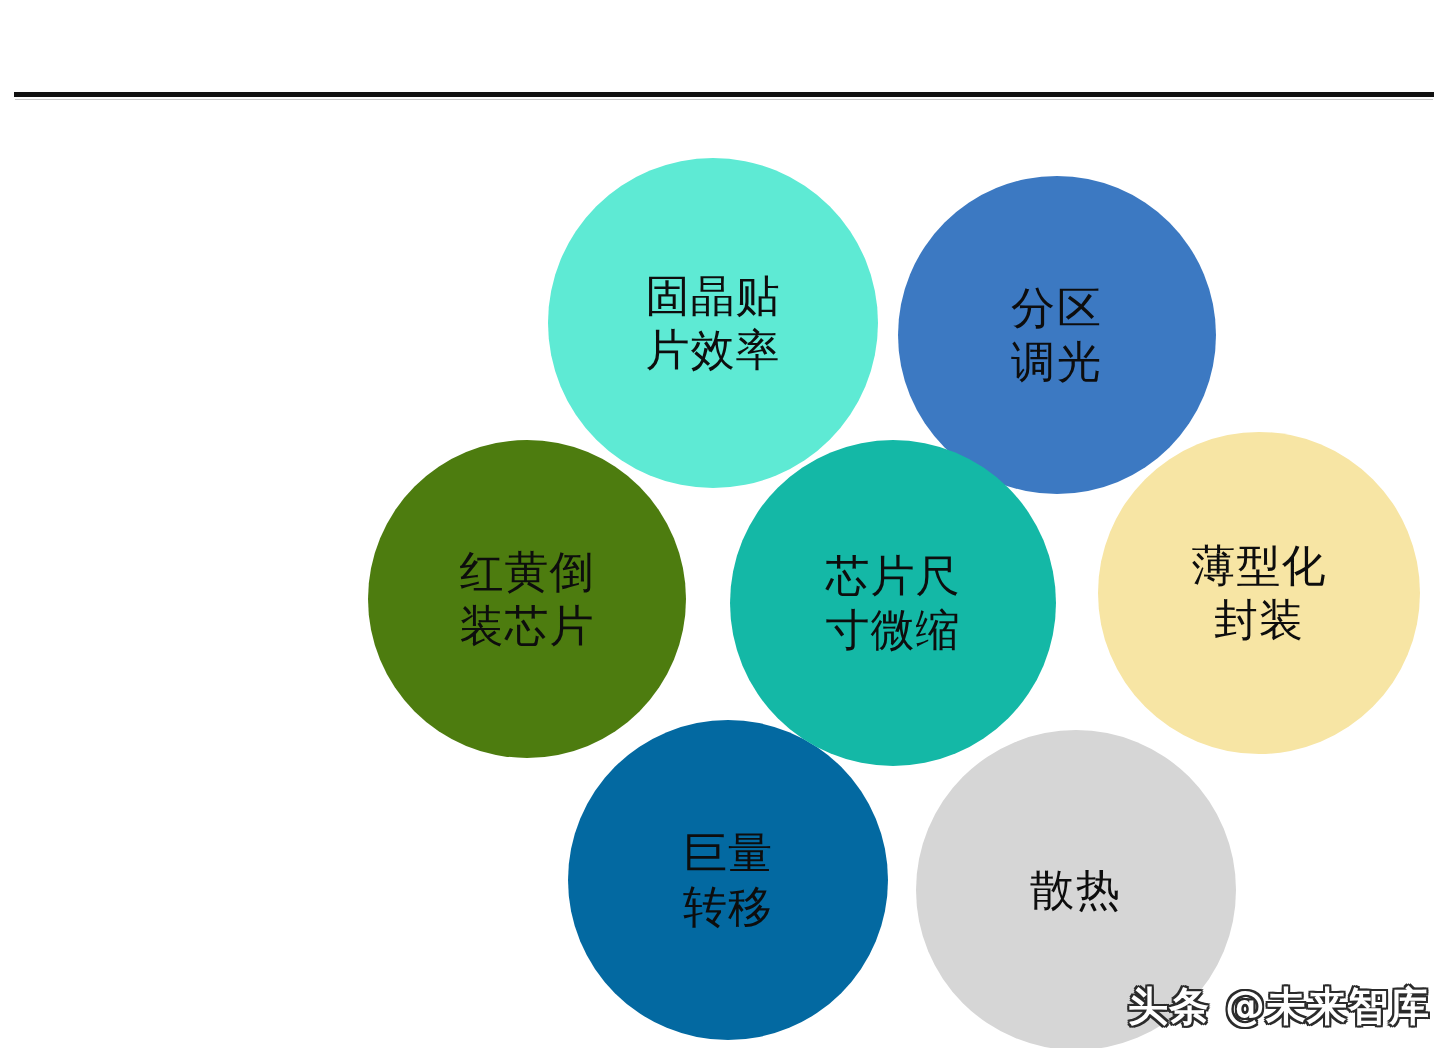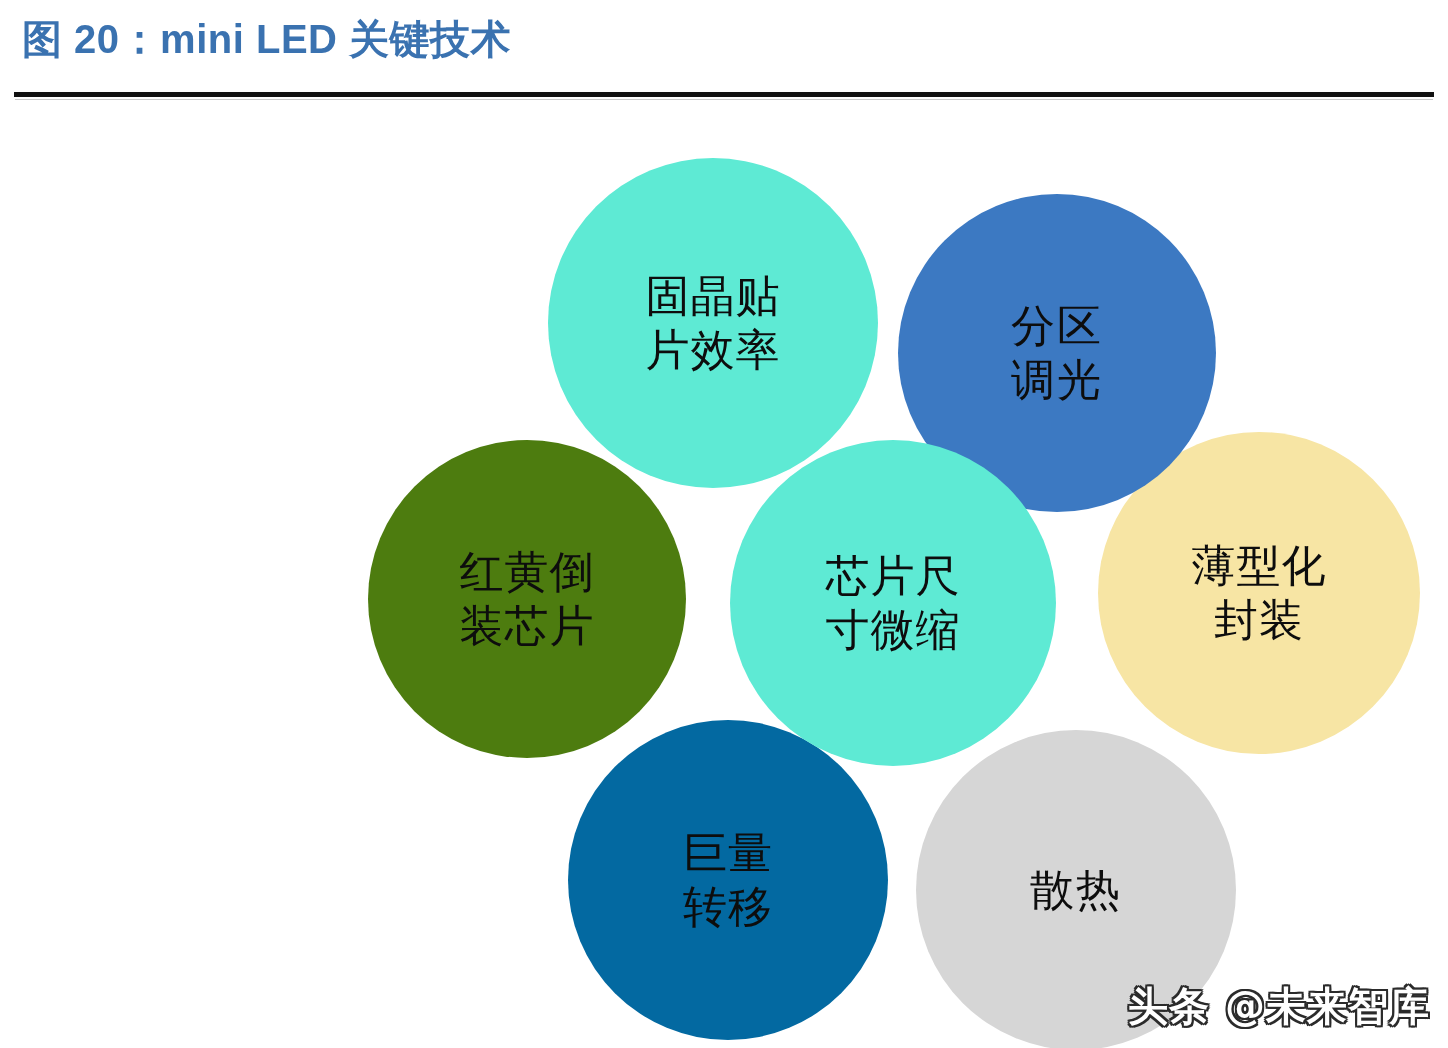--- a/index.html
+++ b/index.html
@@ -67,21 +67,21 @@
     font-weight: 400;
     color: #0d0d0d;
     line-height: 1.22;
     letter-spacing: 1px;
     white-space: pre-line;
     font-family: "DejaVu Sans", "Liberation Sans", sans-serif;
   }
 
   
   #bubble-die-bond      { left: 548px;  top: 58px;  width: 330px; height: 330px; }
-  #bubble-local-dimming { left: 898px;  top: 94px;  width: 318px; height: 318px; }
+  #bubble-local-dimming { left: 898px;  top: 76px;  width: 318px; height: 318px; }
   #bubble-flip-chip     { left: 368px;  top: 340px; width: 318px; height: 318px; }
   #bubble-chip-size     { left: 730px;  top: 340px; width: 326px; height: 326px; }
   #bubble-thin-package  { left: 1098px; top: 332px; width: 322px; height: 322px; }
   #bubble-mass-transfer { left: 568px;  top: 620px; width: 320px; height: 320px; }
   #bubble-heat          { left: 916px;  top: 630px; width: 320px; height: 320px; }
 
   
   #bubble-flip-chip     { z-index: 1; }
   #bubble-thin-package  { z-index: 1; }
   #bubble-mass-transfer { z-index: 2; }
@@ -109,42 +109,41 @@
       -2px -2px 0 #2b2b2b,  2px -2px 0 #2b2b2b,
       -2px  2px 0 #2b2b2b,  2px  2px 0 #2b2b2b,
        0   -2px 0 #2b2b2b,  0    2px 0 #2b2b2b,
       -2px  0   0 #2b2b2b,  2px  0   0 #2b2b2b;
   }
 </style>
 </head>
 <body>
 
 <div id="figure-header">
-  <div id="figure-title" style="color: rgb(58, 114, 176);">图 20：mini LED 关键技术</div>
   <div id="header-rule" style="border-top-color: rgb(17, 17, 17);"></div>
 </div>
 
 <div id="diagram-canvas">
 
   <div class="bubble" id="bubble-die-bond" style="background-color: #5eead4;">
     <span class="bubble-label">固晶贴
 片效率</span>
   </div>
 
   <div class="bubble" id="bubble-local-dimming" style="background-color: rgb(60, 121, 194);">
     <span class="bubble-label">分区
 调光</span>
   </div>
 
   <div class="bubble" id="bubble-flip-chip" style="background-color: #4d7c0f;">
     <span class="bubble-label">红黄倒
 装芯片</span>
   </div>
 
-  <div class="bubble" id="bubble-chip-size" style="background-color: #5eead4;">
+  <div class="bubble" id="bubble-chip-size" style="background-color: #14b8a6;">
     <span class="bubble-label">芯片尺
 寸微缩</span>
   </div>
 
   <div class="bubble" id="bubble-thin-package" style="background-color: rgb(247, 229, 164);">
     <span class="bubble-label">薄型化
 封装</span>
   </div>
 
   <div class="bubble" id="bubble-mass-transfer" style="background-color: #0369a1;">

